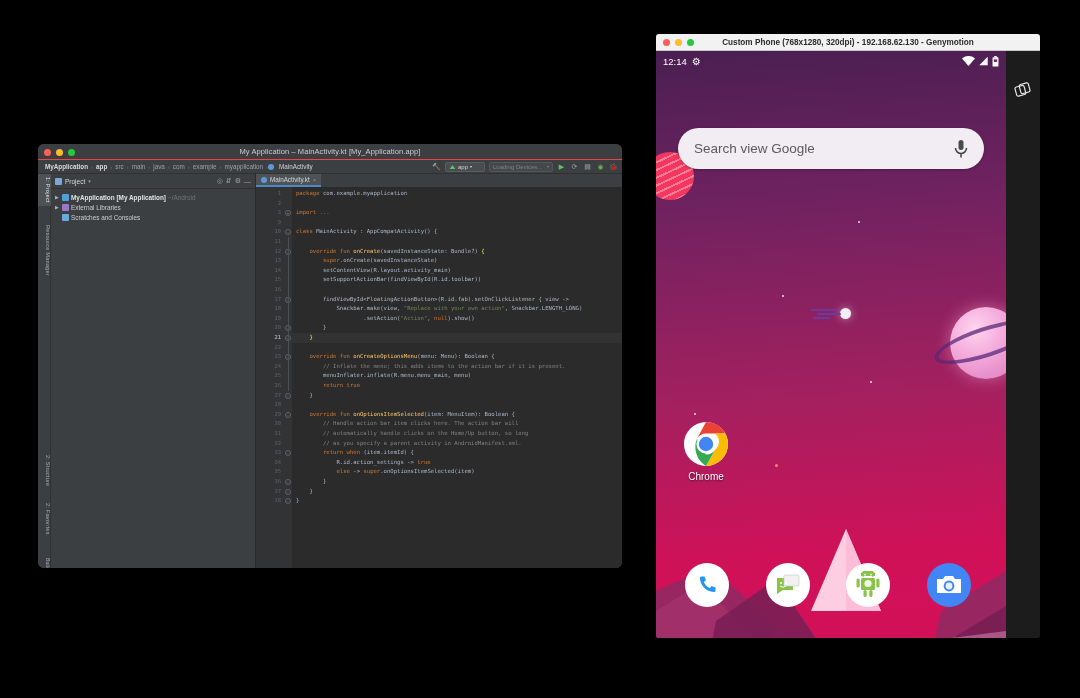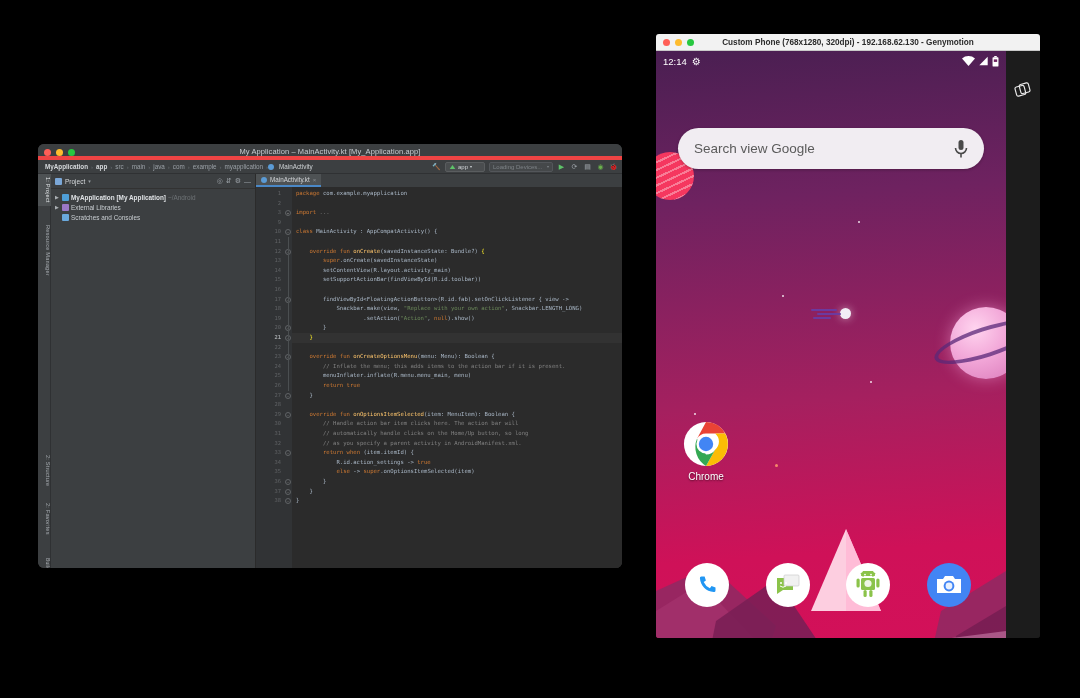--- a/index.html
+++ b/index.html
@@ -8,21 +8,21 @@
 
   
   #ide {
     position:absolute; left:38px; top:144px; width:584px; height:424px;
     background:#3c3f41; border-radius:6px; overflow:hidden;
     box-shadow:0 6px 22px rgba(0,0,0,.6);
     display:flex; flex-direction:column;
   }
   .ide-titlebar {
     height:16px; background:#3c3f41; position:relative; flex:0 0 16px;
-    border-bottom:4px solid #ef4444;
+    border-bottom:1px solid #ef4444;
   }
   .traffic { position:absolute; left:6px; top:5px; display:flex; gap:5px; }
   .tl { width:7px; height:7px; border-radius:50%; }
   .tl.r{background:#ff5f57;} .tl.y{background:#febc2e;} .tl.g{background:#28c840;}
   .ide-title {
     text-align:center; font-size:7.5px; color:#c8cdd2; line-height:16px;
     letter-spacing:.1px;
   }
   .ide-navbar {
     height:14px; flex:0 0 14px; background:#3c3f41; display:flex;

